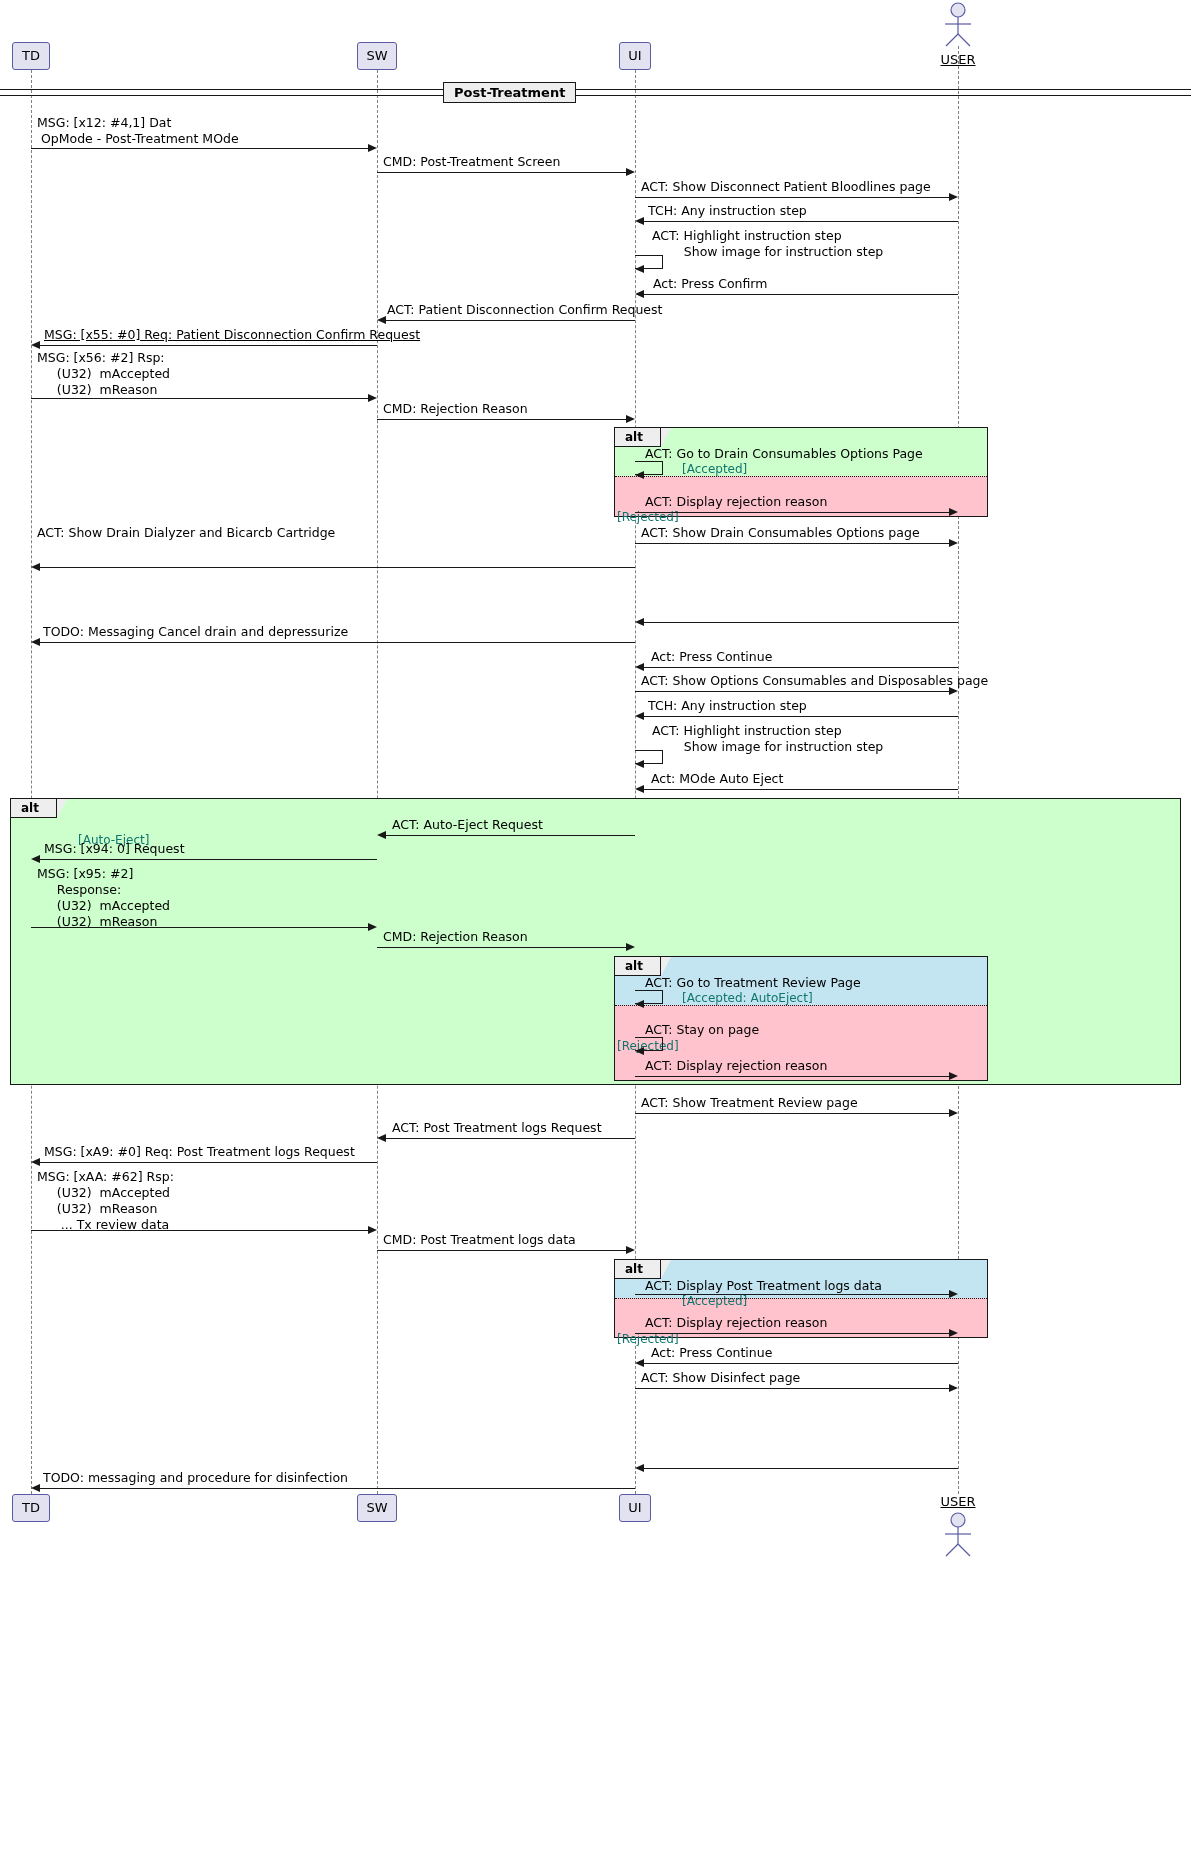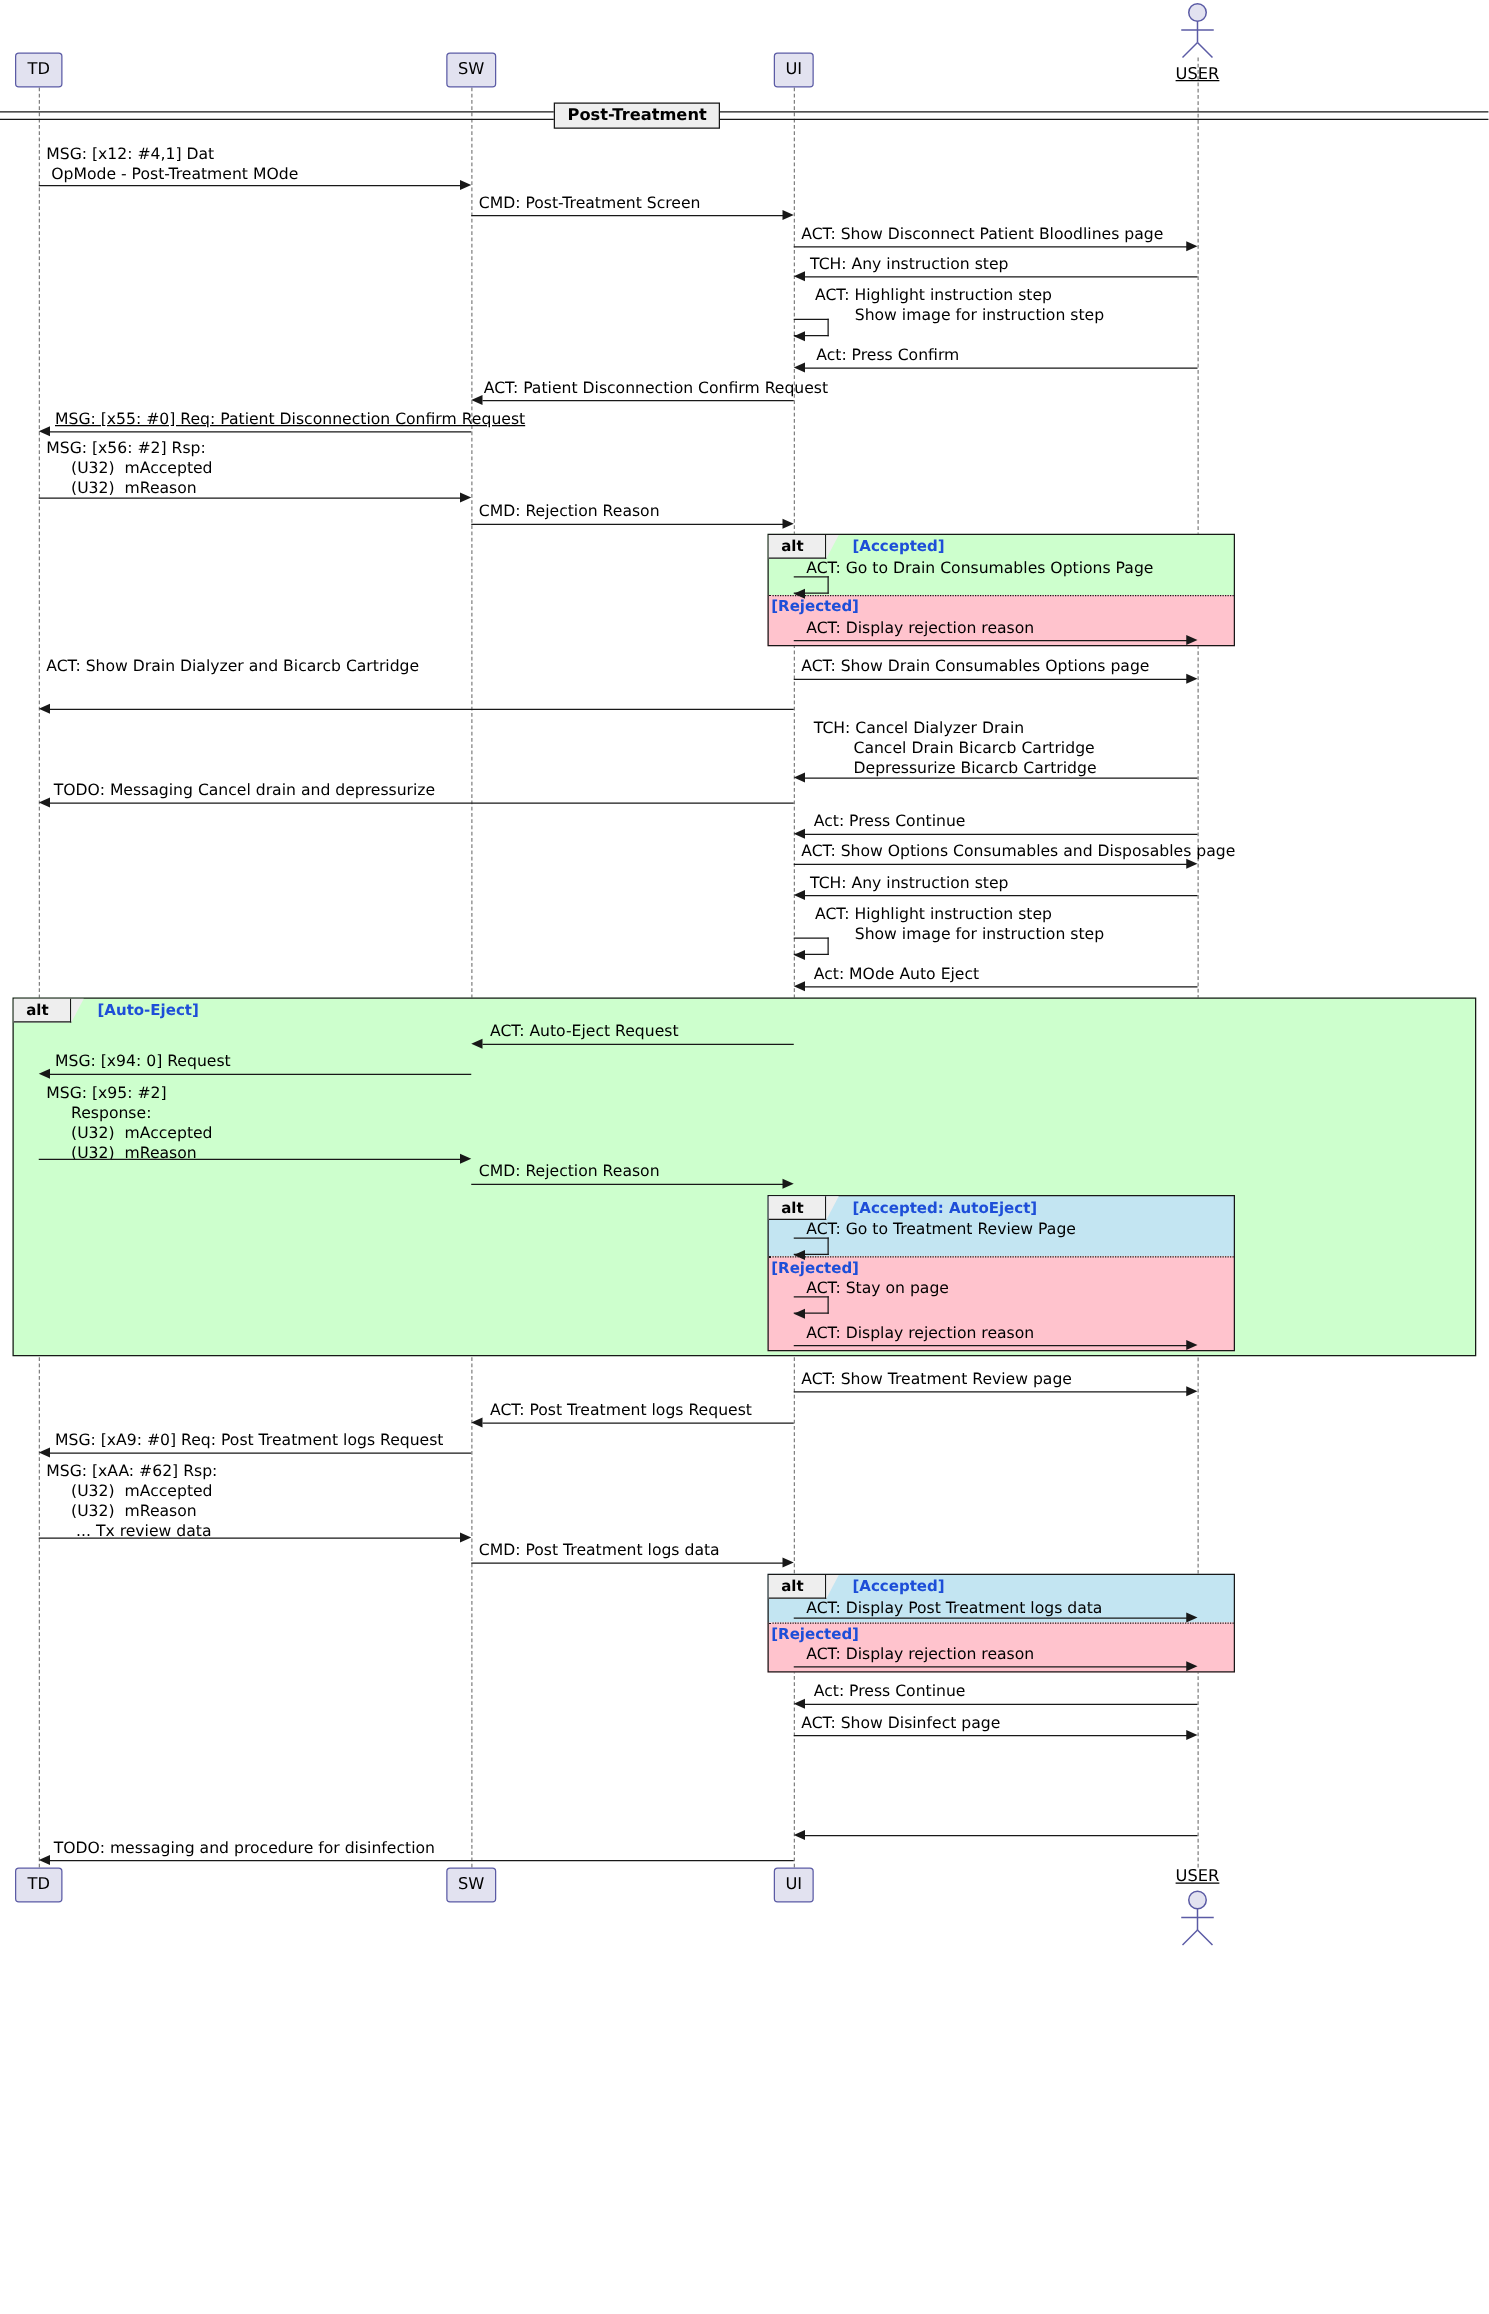--- a/index.html
+++ b/index.html
@@ -118,23 +118,24 @@
   }
   .group-hdr-notch{
     position:absolute;
     width:0;height:0;
     border-top:19px solid #EEEEEE;
     border-right:10px solid transparent;
   }
   .group-cond{
     position:absolute;
     font-size:12px;
-    font-weight:bold;
+    font-weight:normal;
     white-space:nowrap;
-    color:#1d4ed8;
+    color:#0f766e;
+    margin-top:32px;
   }
   .group-divider{
     position:absolute;
     height:0;
     border-top:1px dotted #181818;
   }
 </style>
 </head>
 <body>
 
@@ -282,23 +283,20 @@
   <div class="arrow-head right" style="left:949px; top:508px;"></div>
 
   <div class="msg-label" style="left:641px; top:525px;">ACT: Show Drain Consumables Options page</div>
   <div class="arrow-line" style="left:635px; top:543px; width:315px;"></div>
   <div class="arrow-head right" style="left:949px; top:539px;"></div>
 
   <div class="msg-label" style="left:37px; top:525px;">ACT: Show Drain Dialyzer and Bicarcb Cartridge</div>
   <div class="arrow-line" style="left:40px; top:567px; width:595px;"></div>
   <div class="arrow-head left" style="left:31px; top:563px;"></div>
 
-  <div class="msg-label" style="left:651px; top:574px;">TCH: Cancel Dialyzer Drain
-        Cancel Drain Bicarcb Cartridge
-        Depressurize Bicarcb Cartridge</div>
   <div class="arrow-line" style="left:644px; top:622px; width:314px;"></div>
   <div class="arrow-head left" style="left:635px; top:618px;"></div>
 
   <div class="msg-label" style="left:43px; top:624px;">TODO: Messaging Cancel drain and depressurize</div>
   <div class="arrow-line" style="left:40px; top:642px; width:595px;"></div>
   <div class="arrow-head left" style="left:31px; top:638px;"></div>
 
   <div class="msg-label" style="left:651px; top:649px;">Act: Press Continue</div>
   <div class="arrow-line" style="left:644px; top:667px; width:314px;"></div>
   <div class="arrow-head left" style="left:635px; top:663px;"></div>

